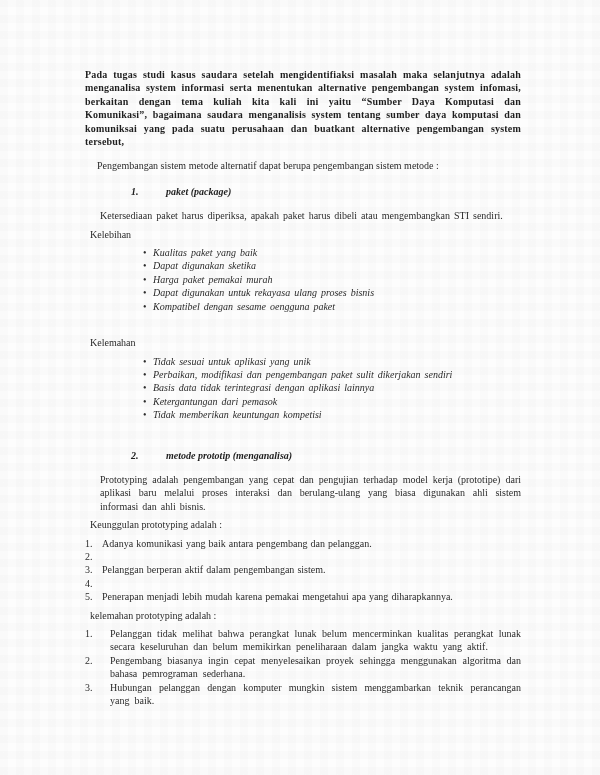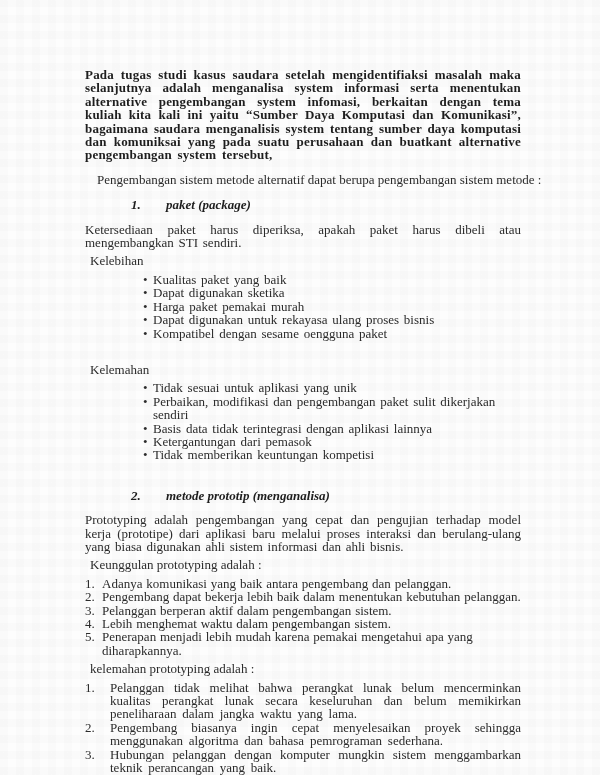--- a/index.html
+++ b/index.html
@@ -25,21 +25,21 @@
     background:
       repeating-linear-gradient(0deg, rgba(0,0,0,0.012) 0 8px, transparent 8px 16px),
       repeating-linear-gradient(90deg, rgba(0,0,0,0.012) 0 8px, transparent 8px 16px);
     pointer-events: none;
   }
   .content {
     position: absolute;
     left: 85px;
     top: 68px;
     width: 436px;
-    font-size: 13px;
+    font-size: 10px;
     line-height: 13.4px;
   }
   .para-bold {
     font-weight: bold;
     color: #1e1e1e;
     text-align: justify;
     word-spacing: 2.2px;
     letter-spacing: 0.2px;
     margin: 0 0 11px 0;
   }
@@ -54,38 +54,39 @@
     margin: 11px;
     padding-left: 35px;
   }
   .section-heading .h-num {
     display: inline-block;
     width: 35px;
   }
   .section-body {
     text-align: justify;
     word-spacing: 1.5px;
-    margin: 1px 0 0 0;
+    margin: 1px 0 0 15px;
   }
   .group-label {
     margin: 5px;
   }
   .bullets {
     margin: 0;
   }
   .b-item {
     display: flex;
     padding-left: 58px;
   }
   .b-marker {
     width: 10px;
     flex: 0 0 10px;
   }
   .b-text {
     word-spacing: 1.5px;
+    font-style: italic;
   }
   .gap-lg { height: 18px; }
   .gap-md { height: 16px; }
   .num-flat .n-item {
     display: flex;
   }
   .num-flat .n-marker {
     flex: 0 0 17px;
   }
   .num-flat .n-text {
@@ -193,46 +194,44 @@
 
     <div class="num-flat">
 
         <div class="n-item">
           <span class="n-marker">1.</span>
           <span class="n-text">Adanya komunikasi yang baik antara pengembang dan pelanggan.</span>
         </div>
 
         <div class="n-item">
           <span class="n-marker">2.</span>
-          <span class="n-text">Pengembang dapat bekerja lebih baik dalam menentukan kebutuhan pelanggan.</span>
         </div>
 
         <div class="n-item">
           <span class="n-marker">3.</span>
           <span class="n-text">Pelanggan berperan aktif dalam pengembangan sistem.</span>
         </div>
 
         <div class="n-item">
           <span class="n-marker">4.</span>
-          <span class="n-text">Lebih menghemat waktu dalam pengembangan sistem.</span>
         </div>
 
         <div class="n-item">
           <span class="n-marker">5.</span>
           <span class="n-text">Penerapan menjadi lebih mudah karena pemakai mengetahui apa yang diharapkannya.</span>
         </div>
       </div>
 
     <div class="group-label">kelemahan prototyping adalah :</div>
 
     <div class="num-hang">
 
         <div class="w-item">
           <span class="w-marker">1.</span>
-          <span class="w-text">Pelanggan tidak melihat bahwa perangkat lunak belum mencerminkan kualitas perangkat lunak secara keseluruhan dan belum memikirkan peneliharaan dalam jangka waktu yang lama.</span>
+          <span class="w-text">Pelanggan tidak melihat bahwa perangkat lunak belum mencerminkan kualitas perangkat lunak secara keseluruhan dan belum memikirkan peneliharaan dalam jangka waktu yang aktif.</span>
         </div>
 
         <div class="w-item">
           <span class="w-marker">2.</span>
           <span class="w-text">Pengembang biasanya ingin cepat menyelesaikan proyek sehingga menggunakan algoritma dan bahasa pemrograman sederhana.</span>
         </div>
 
         <div class="w-item">
           <span class="w-marker">3.</span>
           <span class="w-text">Hubungan pelanggan dengan komputer mungkin sistem menggambarkan teknik perancangan yang baik.</span>

